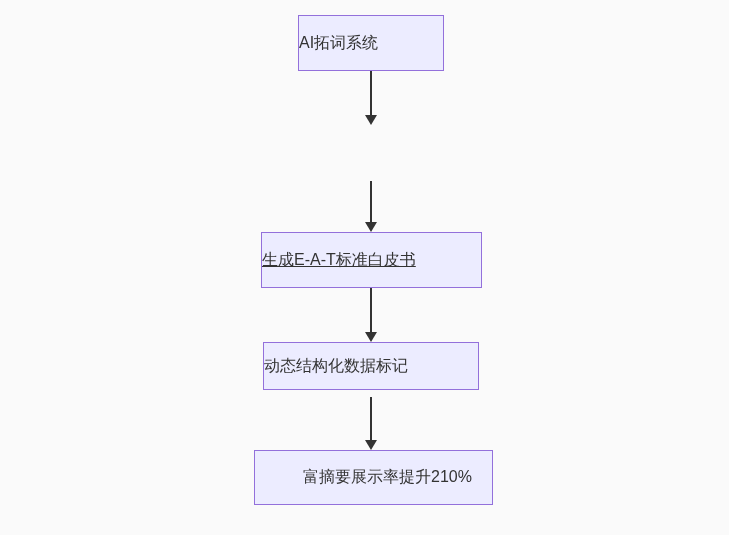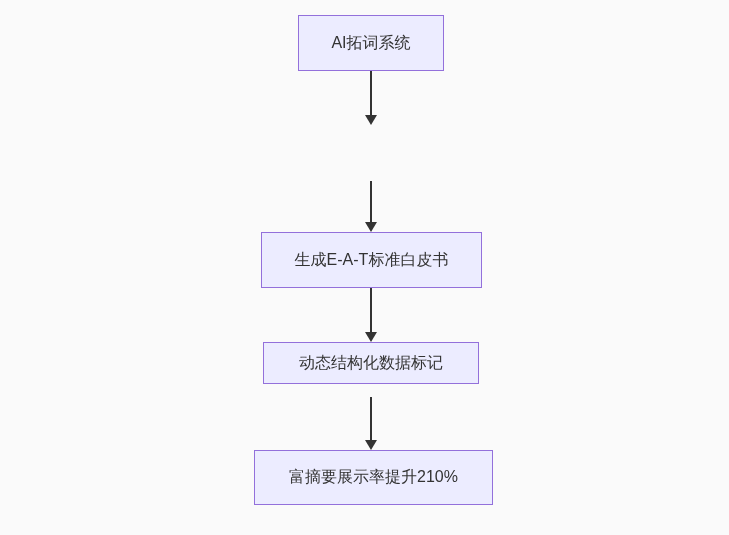--- a/index.html
+++ b/index.html
@@ -21,31 +21,30 @@
     background:var(--bg);
     overflow:hidden;
   }
   .flow-node{
     position:absolute;
     box-sizing:border-box;
     background:var(--node-fill);
     border:1px solid var(--node-border);
     display:flex;
     align-items:center;
-    justify-content:center;
     font-size:16px;
     color:var(--text);
     white-space:nowrap;
     text-align:center;
   }
   .n1{left:298px;top:15px;width:146px;height:56px;}
   .n2{left:275px;top:125px;width:193px;height:56px;}
-  .n3{left:261px;top:232px;width:221px;height:56px;}
-  .n4{left:263px;top:342px;width:216px;height:42px;}
-  .n5{left:254px;top:450px;width:239px;height:55px;}
+  .n3{left:261px;top:232px;width:221px;height:56px;text-decoration:underline;}
+  .n4{left:263px;top:342px;width:216px;height:48px;}
+  .n5{left:254px;top:450px;width:239px;height:55px;padding-left:48px;}
   .arrow{
     position:absolute;
     left:365px;
     width:12px;
   }
   .a1{top:71px;height:54px;}
   .a2{top:181px;height:51px;}
   .a3{top:288px;height:54px;}
   .a4{top:397px;height:53px;}
   .arrow .shaft{

